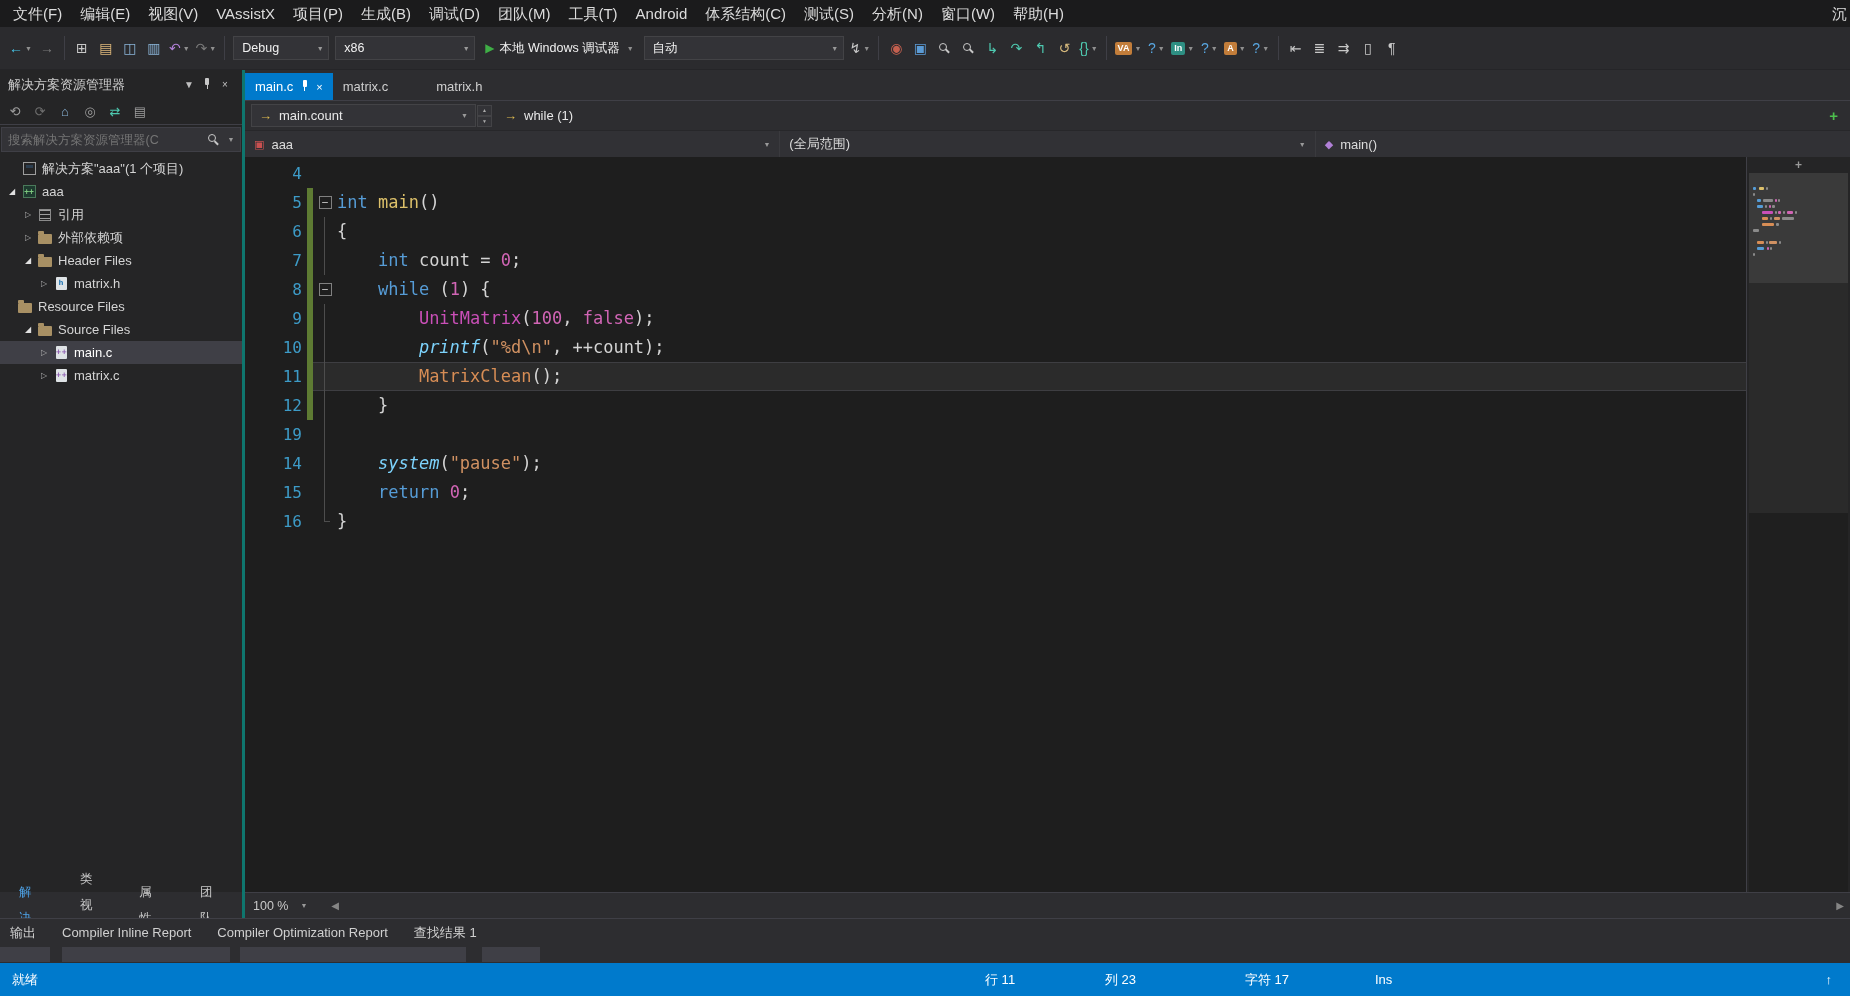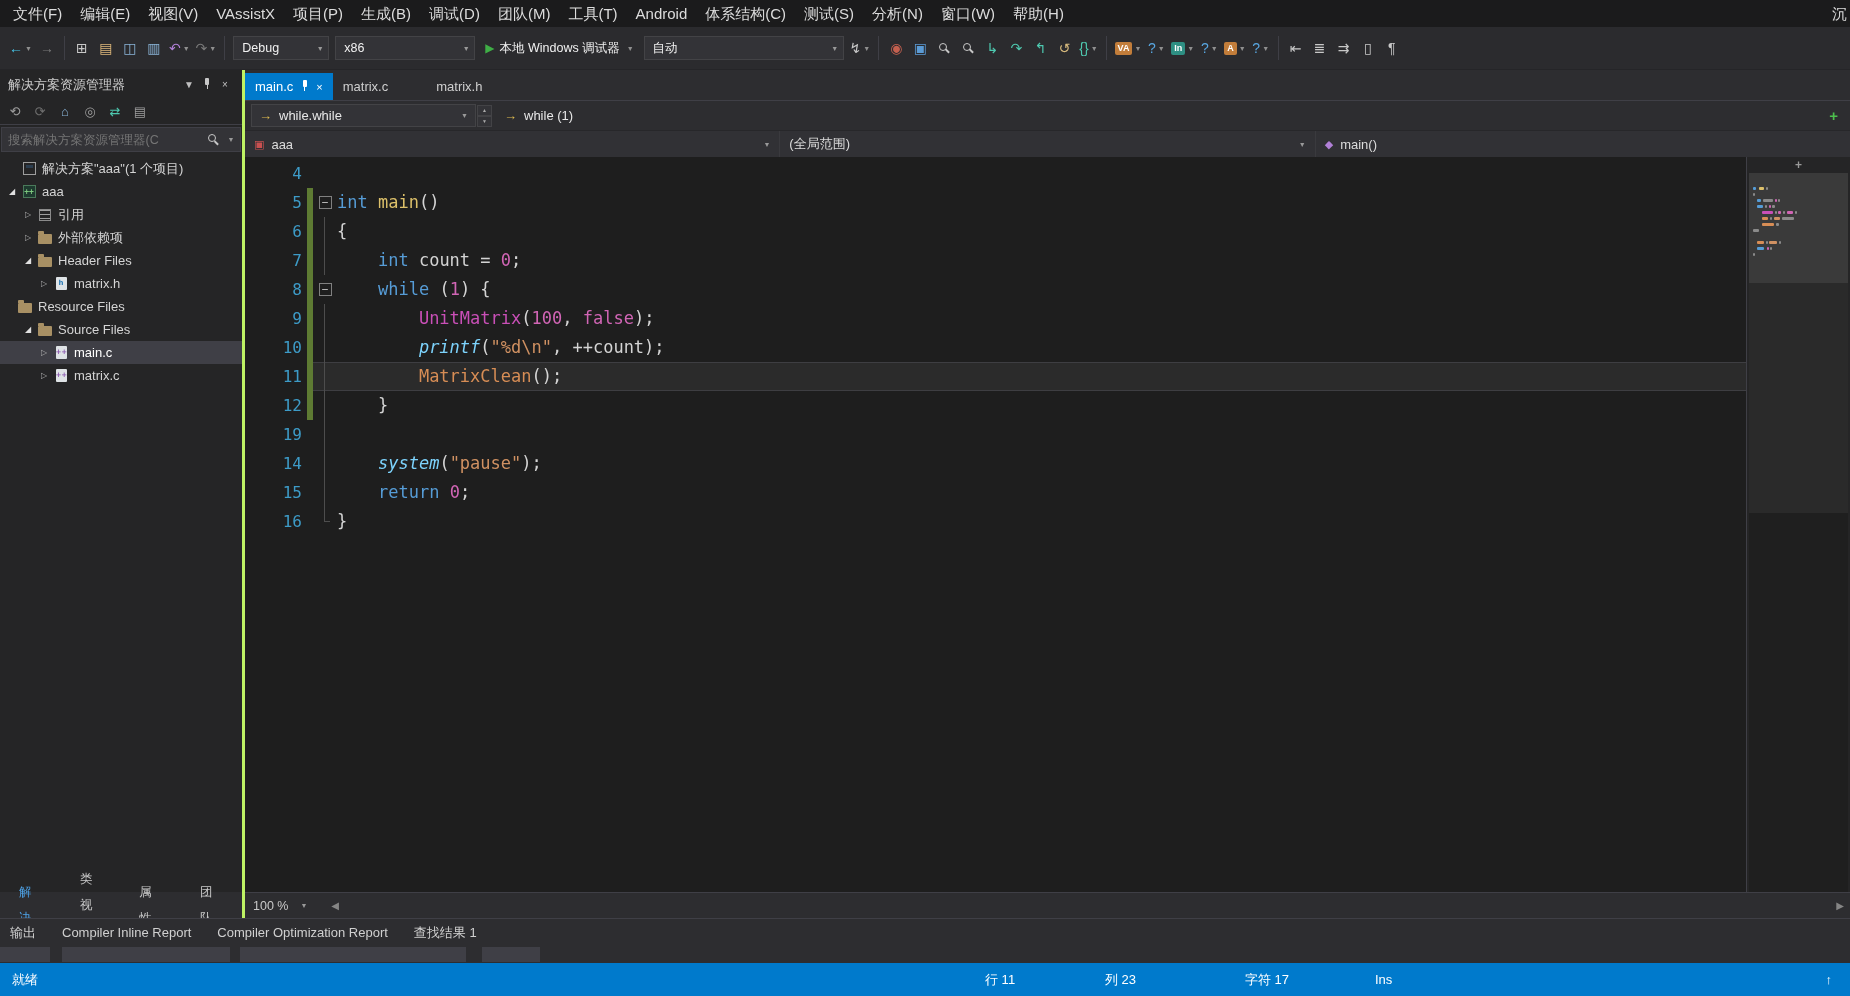--- a/index.html
+++ b/index.html
@@ -22,21 +22,21 @@
 .tb-combo .cv{flex:1;white-space:nowrap}
 .tb-combo .caret{width:16px;text-align:center;font-size:7px;color:#999}
 .tb-run{display:flex;align-items:center;gap:5px;font-size:12.5px;color:#f1f1f1;padding:0 7px;height:26px}
 .tb-run .run-g{font-size:12px}
 .tb-badge{font-size:9px;font-weight:bold;color:#fff;padding:2px 3px;border-radius:2px;line-height:1}
 
 
 .main{display:flex;height:848px;flex:none}
 
 
-.sidebar{width:245px;background:#252526;display:flex;flex-direction:column;border-right:3px solid #bef264;flex:none}
+.sidebar{width:245px;background:#252526;display:flex;flex-direction:column;border-right:3px solid #0f766e;flex:none}
 .sb-title{height:29px;display:flex;align-items:center;font-size:13px;color:#cccccc;padding:0 8px;flex:none}
 .sp{flex:1}
 .sb-ticon{width:18px;text-align:center;color:#c0c0c0;font-size:10px}
 .sb-tools{height:26px;display:flex;align-items:center;padding:0 4px;gap:3px;border-bottom:1px solid #3f3f46;flex:none}
 .sb-tool{width:22px;height:22px;display:flex;align-items:center;justify-content:center;font-size:13px}
 .sb-search{height:25px;margin:2px 1px;display:flex;background:#333337;border:1px solid #3f3f46;align-items:center;flex:none}
 .sb-search input{flex:1;background:transparent;border:none;color:#999;font-size:12.5px;padding:0 6px;outline:none;font-family:inherit;min-width:0}
 .sb-search .sic{width:18px;display:flex;justify-content:center;align-items:center}
 .sb-search .car{font-size:7px;color:#999}
 .sb-tree{flex:1;padding-top:3px;font-size:13px;overflow:hidden}
@@ -409,21 +409,21 @@
             <span>matrix.c</span>
           </div>
           <div class="tab gap">
             <span>matrix.h</span>
           </div>
         </div>
 
       <div class="nav1">
         <div class="n1-combo">
           <span class="goto-arrow">→</span>
-          <span>while.while</span>
+          <span>main.count</span>
           <span class="sp"></span>
           <span class="caret">▼</span>
         </div>
         <div class="spinner">
             <span>▲</span>
             <span>▼</span>
           </div>
         <div class="n1-pos">
           <span class="goto-arrow">→</span>
           <span>while (1)</span>

